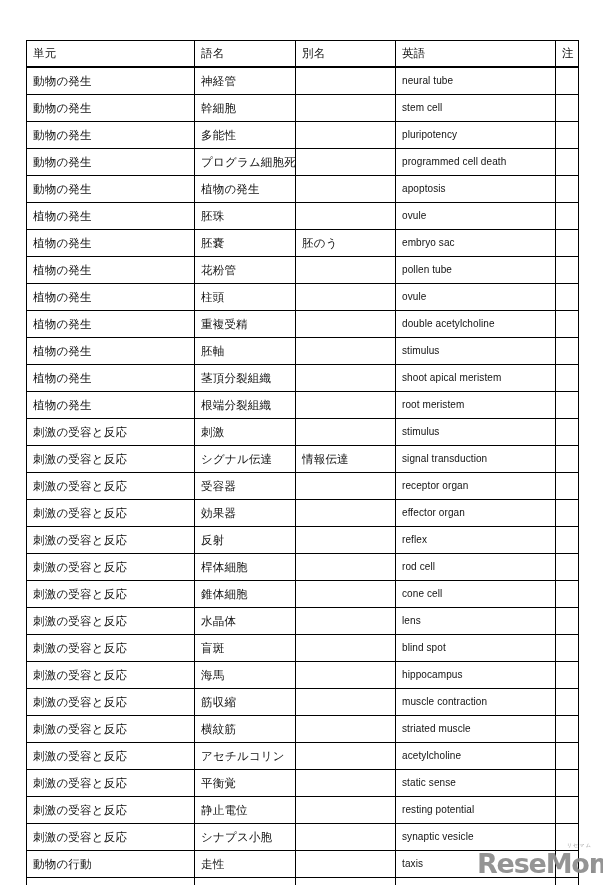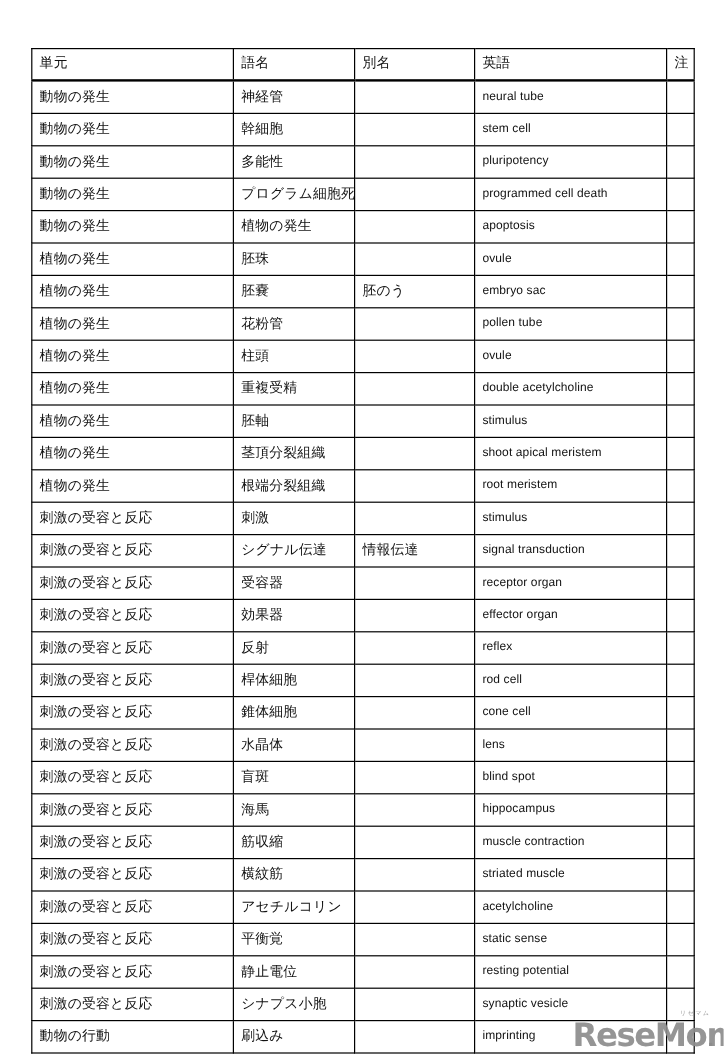--- a/index.html
+++ b/index.html
@@ -347,20 +347,27 @@
         </tr>
         <tr>
           <td class="cell-unit">刺激の受容と反応</td>
           <td class="cell-term">シナプス小胞</td>
           <td class="cell-alias"></td>
           <td class="cell-eng">synaptic vesicle</td>
           <td class="cell-note"></td>
         </tr>
         <tr>
           <td class="cell-unit">動物の行動</td>
+          <td class="cell-term">走性</td>
+          <td class="cell-alias"></td>
+          <td class="cell-eng">taxis</td>
+          <td class="cell-note"></td>
+        </tr>
+        <tr>
+          <td class="cell-unit">動物の行動</td>
           <td class="cell-term">刷込み</td>
           <td class="cell-alias"></td>
           <td class="cell-eng">imprinting</td>
           <td class="cell-note"></td>
         </tr>
       </tbody>
   </table>
 
   <div id="watermark">
     <span class="wm-sup">リセマム</span>

